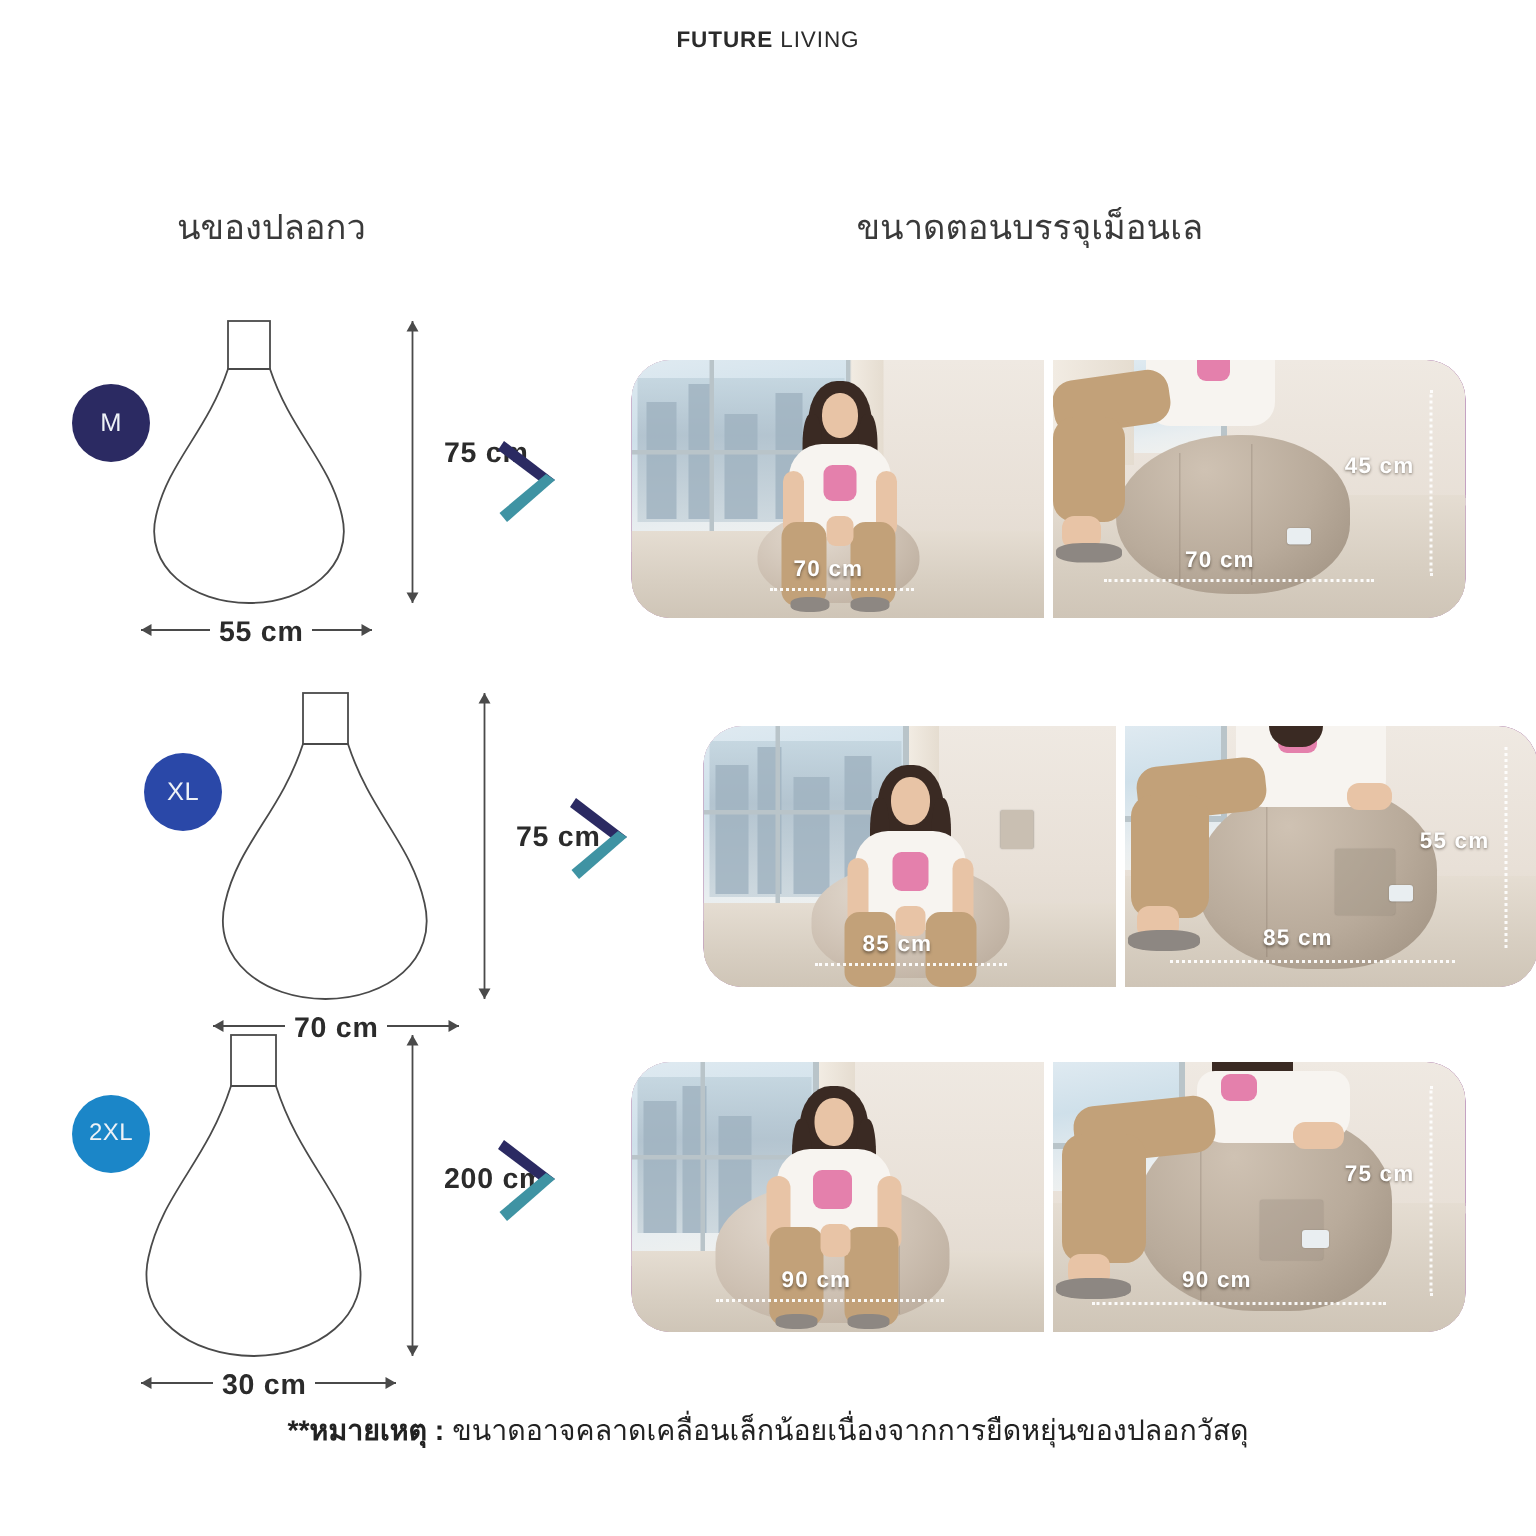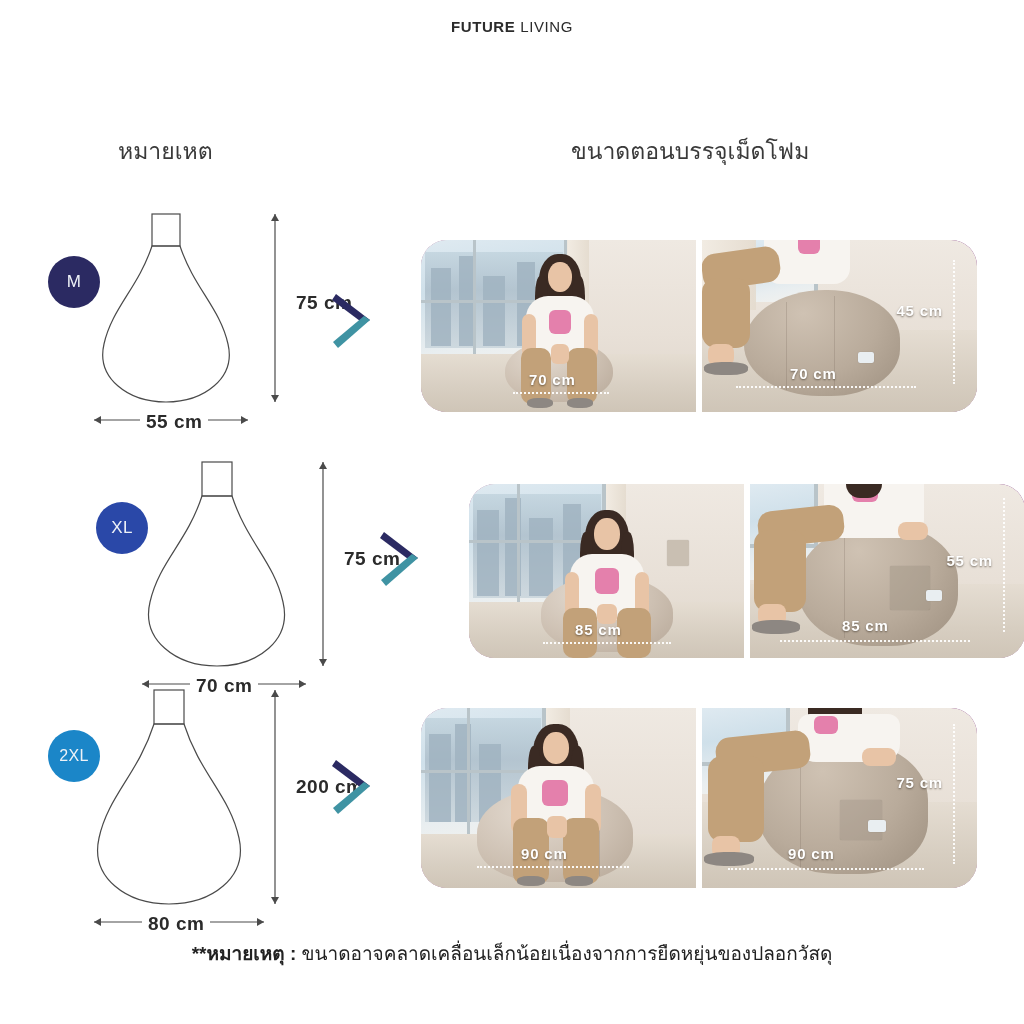--- a/index.html
+++ b/index.html
@@ -200,22 +200,22 @@
   .note .note-strong { font-weight: 700; text-align: right; }
   .note .note-body { font-weight: 400; }
 </style>
 </head>
 <body>
 
 <div class="brand">
   <span class="b-strong">FUTURE</span><span>&nbsp;</span><span class="b-light">LIVING</span>
 </div>
 
-<div class="col-head col-head-left">หมายเหต</div>
-<div class="col-head col-head-right">ขนาดตอนบรรจุเม็ดโฟม</div>
+<div class="col-head col-head-left">นของปลอกว</div>
+<div class="col-head col-head-right">ขนาดตอนบรรจุเม็อนเล</div>
 
 <div class="row row-m">
 
   <div class="badge badge-m">
     <span>M</span>
   </div>
 
   <div class="cover-draw">
     <svg width="230" height="230" viewBox="0 0 230 230" fill="none">
       <rect x="66" y="18" width="28" height="32" stroke="#4a4a4a" stroke-width="1.2" fill="none"></rect>
@@ -427,21 +427,21 @@
     <path d="M13 10 l-4 7 h8 z" fill="#4a4a4a"></path>
     <path d="M13 224 l-4 -7 h8 z" fill="#4a4a4a"></path>
   </svg>
   <div class="dim-v" style="left:296px; top:96px;">200 cm</div>
 
   <svg class="cover-draw" style="left:86px;top:232px;" width="186" height="20">
     <line x1="8" y1="10" x2="178" y2="10" stroke="#4a4a4a" stroke-width="1.2"></line>
     <path d="M8 10 l7 -4 v8 z" fill="#4a4a4a"></path>
     <path d="M178 10 l-7 -4 v8 z" fill="#4a4a4a"></path>
   </svg>
-  <div class="dim-h" style="left:142px; top:233px; background:#fff; padding:0 6px;">80 cm</div>
+  <div class="dim-h" style="left:142px; top:233px; background:#fff; padding:0 6px;">30 cm</div>
 
   <svg class="chevron" style="top:76px;" width="48" height="62" viewBox="0 0 48 62">
     <path d="M6 4 L40 30 L34 34 L2 10 Z" fill="#2b2a62"></path>
     <path d="M40 30 L8 58 L3 52 L34 26 Z" fill="#3f93a3"></path>
   </svg>
 
   <div class="photos" style="top:28px; height:180px;">
 
     <div class="photo photo-left" style="height:180px;">
       <div class="photo-scene">

